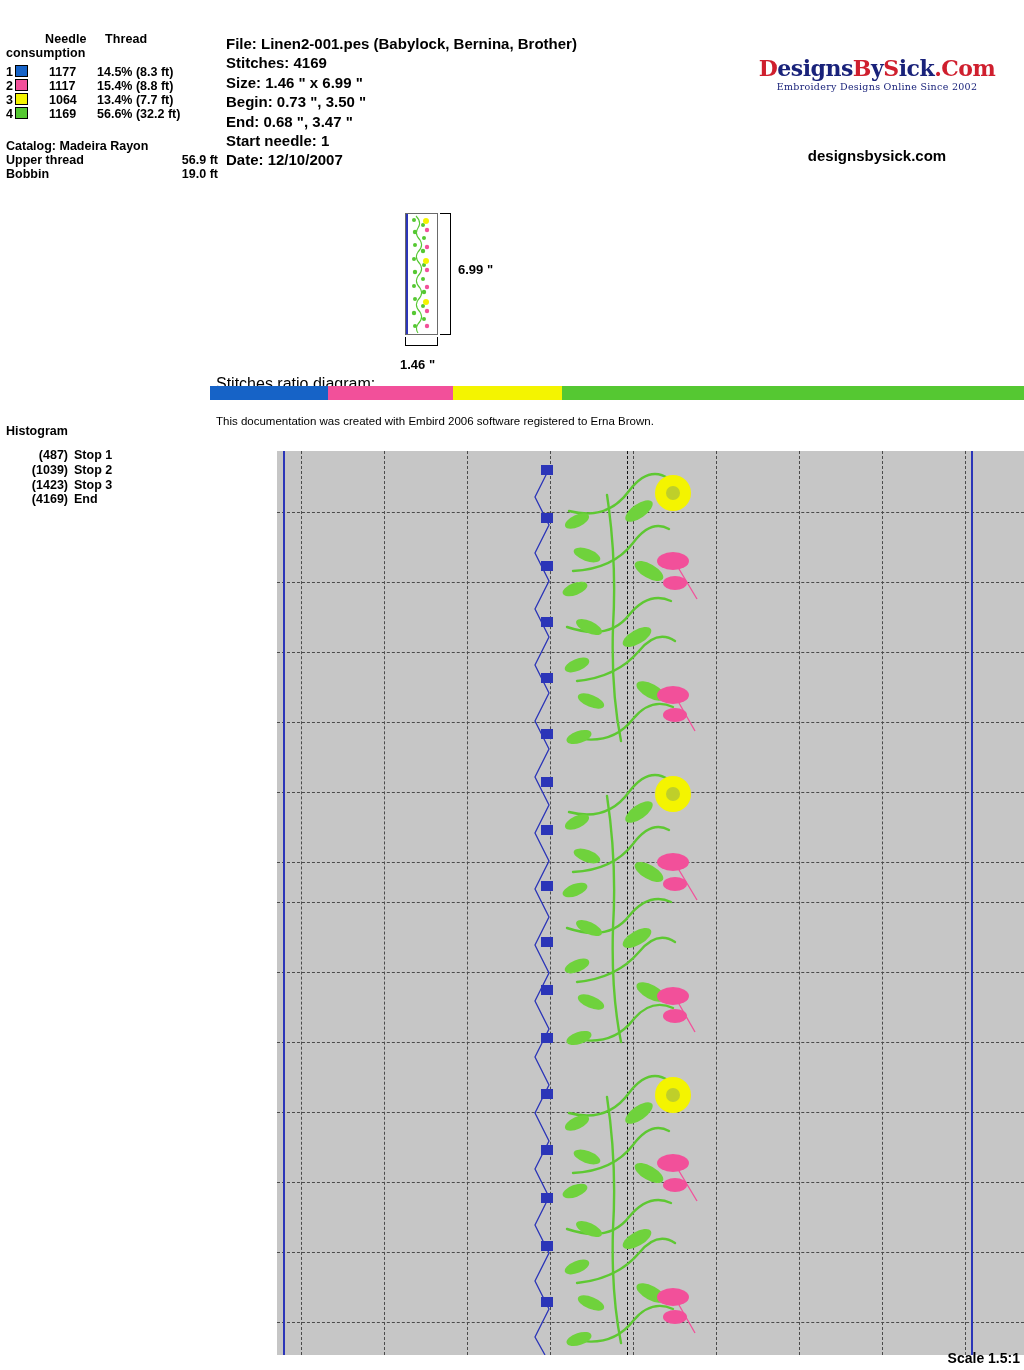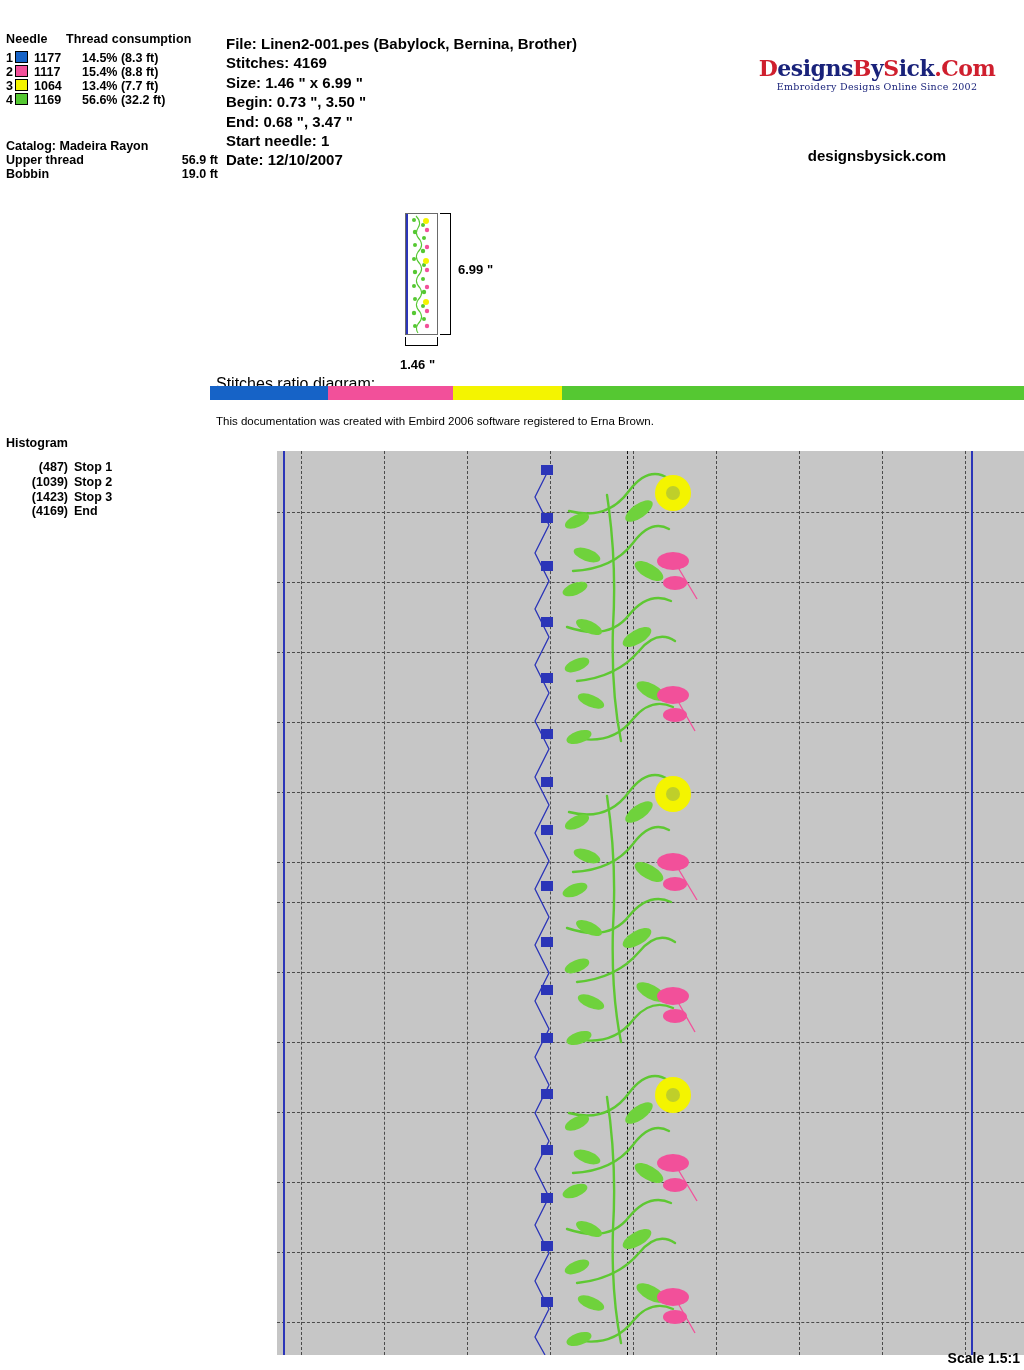--- a/index.html
+++ b/index.html
@@ -6,25 +6,25 @@
   body{
     width:1024px;height:1370px;position:relative;background:#ffffff;
     font-family:"Liberation Sans", sans-serif;color:#000;
     -webkit-font-smoothing:antialiased;
   }
   .abs{position:absolute;}
 
   
   #needle-table{left:6px;top:32px;width:210px;}
   #needle-table .hdr{font-size:12.5px;font-weight:bold;letter-spacing:.1px;}
-  #needle-table .hdr .c1{display:inline-block;width:60px;}
+  #needle-table .hdr .c1{display:inline-block;width:60px;margin-left:39px;}
   .nrow{font-size:12.5px;font-weight:bold;line-height:14px;height:14px;white-space:nowrap;}
   .nrow .idx{display:inline-block;width:9px;text-align:left;}
   .nrow .sw{display:inline-block;width:11px;height:10px;vertical-align:-1px;border:1px solid #000;}
-  .nrow .num{display:inline-block;width:48px;padding-left:6px;}
+  .nrow .num{display:inline-block;width:48px;padding-left:21px;}
   .nrow .pct{display:inline-block;}
 
   #catalog-block{left:6px;top:139px;width:212px;font-size:12.5px;font-weight:bold;line-height:14px;}
   #catalog-block .row{position:relative;height:14px;}
   #catalog-block .row .val{position:absolute;right:0;}
 
   
   #file-info{left:226px;top:34px;font-size:15px;font-weight:bold;line-height:19.4px;}
 
   
@@ -43,21 +43,21 @@
 
   
   #ratio-label{left:216px;top:375px;font-size:16px;}
   #ratio-bar{left:210px;top:386px;width:814px;height:14px;display:flex;}
   #ratio-bar div{height:100%;}
 
   #doc-note{left:216px;top:415px;font-size:11.5px;line-height:13.5px;}
 
   
   #histogram{left:6px;top:424px;}
-  #histogram .title{font-size:12.5px;font-weight:bold;margin-bottom:10px;margin-top:12px;}
+  #histogram .title{font-size:12.5px;font-weight:bold;margin-bottom:10px;}
   #histogram .hrow{font-size:12.5px;font-weight:bold;line-height:14.8px;white-space:nowrap;}
   #histogram .hrow .cnt{display:inline-block;width:62px;text-align:right;padding-right:6px;}
 
   
   #canvas{left:277px;top:451px;width:747px;height:904px;background:#c6c6c6;overflow:hidden;}
   .gridline{position:absolute;}
   .grid-v{width:0;border-left:1px dashed #4b4b4b;top:0;bottom:0;}
   .grid-h{height:0;border-top:1px dashed #4b4b4b;left:0;right:0;}
   .edge-v{position:absolute;top:0;bottom:0;width:2px;background:#2b35b8;}
   .center-v{position:absolute;top:0;bottom:0;width:0;border-left:1px dashed #111;}

